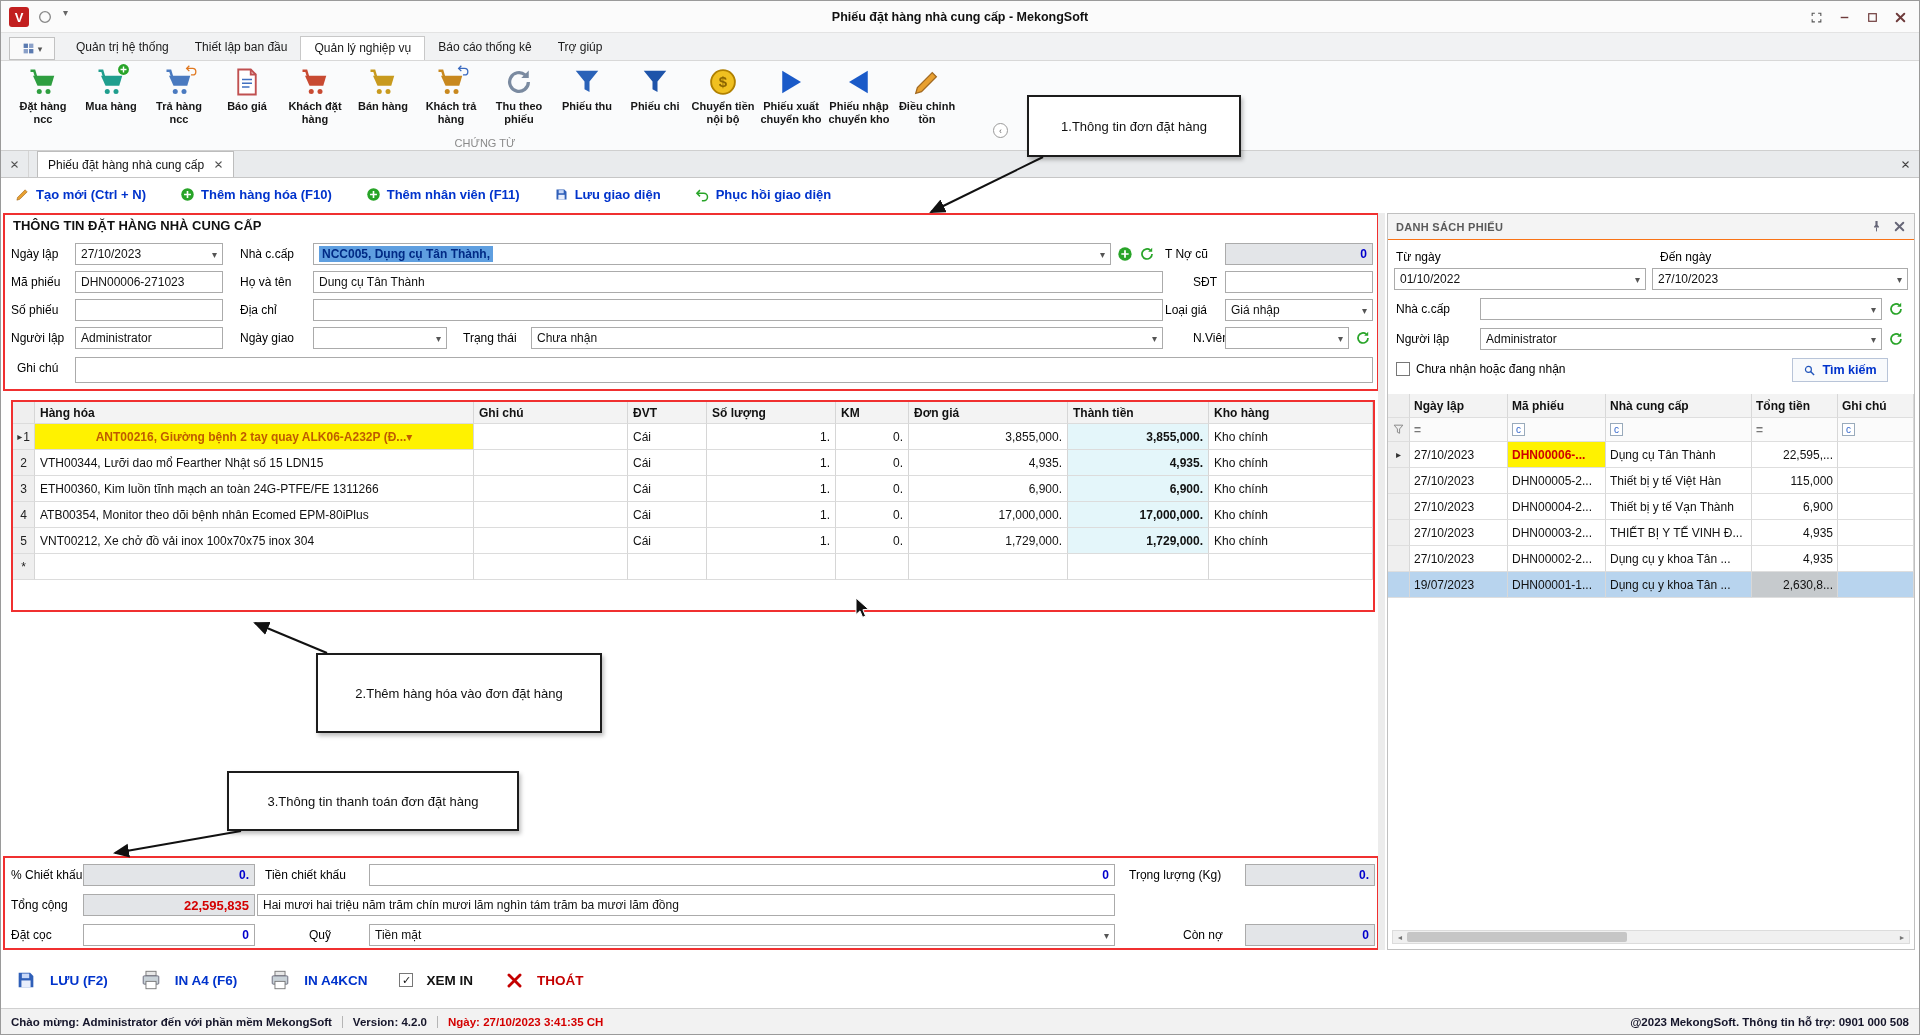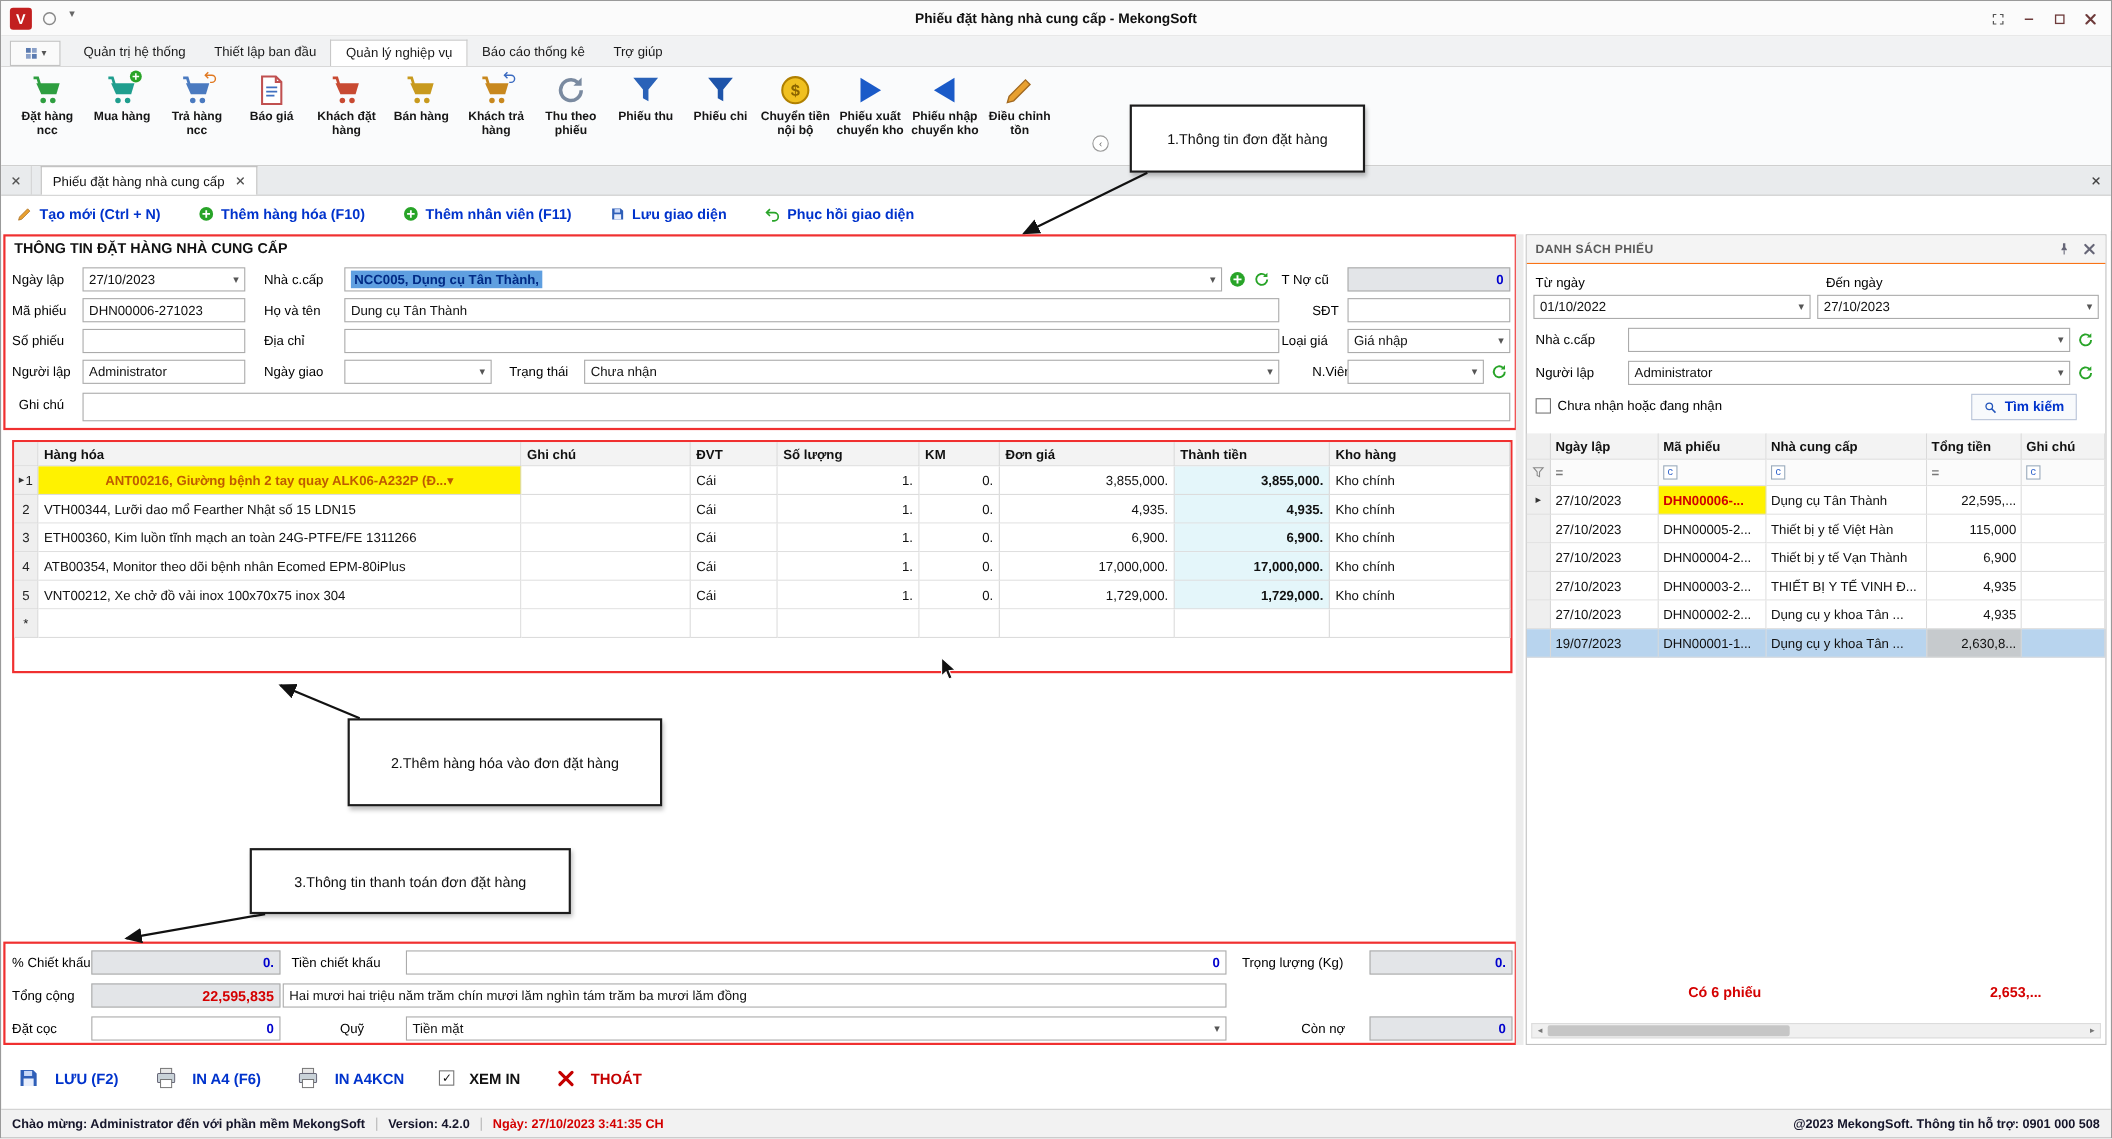--- a/index.html
+++ b/index.html
@@ -392,20 +392,21 @@
         </div>
       <div class="rb-item">
           <span class="ic">
             <svg>
               <use href="#i-pencil"></use>
             </svg>
           </span>
           <span class="rb-label">Điều chỉnh tồn</span>
         </div>
     </div>
+    <div class="rb-group">CHỨNG TỪ</div>
     <div class="rb-groupbtn">‹</div>
   </div>
 
   <div class="tabrow">
     <div class="tr-close">
         <span class="ic">
           <svg>
             <use href="#i-x"></use>
           </svg>
         </span>
@@ -1007,24 +1008,20 @@
           </div>
         <div class="pg-c rnum money">
             <span>2,630,8...</span>
           </div>
         <div class="pg-c">
             <span></span>
           </div>
       </div>
     </div>
 
-    <div class="pfoot">
-      <span class="cnt">Có 6 phiếu</span>
-      <span class="tot">2,653,...</span>
-    </div>
     <div class="hscroll">
       <span class="hs-btn">◄</span>
       <span class="hs-track">
           <span class="hs-thumb"></span>
         </span>
       <span class="hs-btn">►</span>
     </div>
   </div>
 
   <div class="ann" style="left:1026px;top:94px;width:214px;height:62px">

